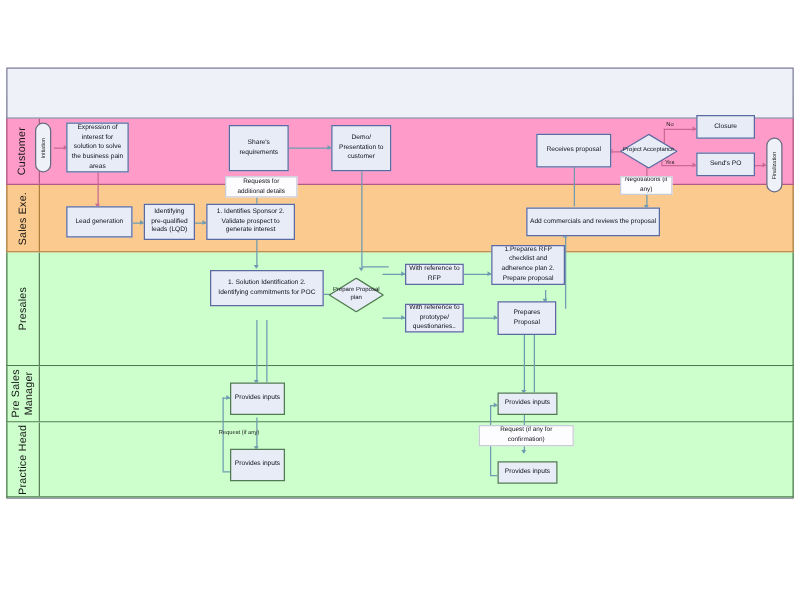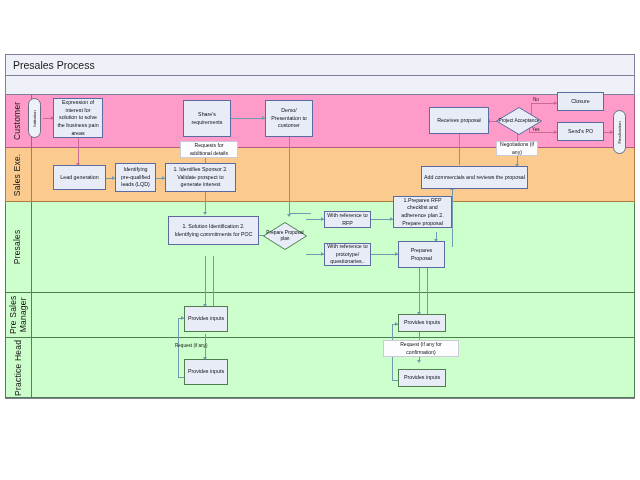--- a/index.html
+++ b/index.html
@@ -69,23 +69,20 @@
   .arw.pk.u{border-bottom-color:#c86a94;}
 
   .edgelbl{position:absolute;font-size:4.6px;color:#1a1a1a;background:transparent;}
 </style>
 </head>
 <body>
 
 <div id="canvas">
 
   <div class="frame"></div>
-  <div class="titlebar">
-    <span>Presales Process</span>
-  </div>
   <div class="subbar"></div>
 
   <div class="lane pink" style="top:95px;height:53px;">
     <div class="lanehdr">
       <div class="lanelbl">Customer</div>
     </div>
   </div>
   <div class="lane orange" style="top:148px;height:54px;">
     <div class="lanehdr">
       <div class="lanelbl">Sales Exe.</div>

